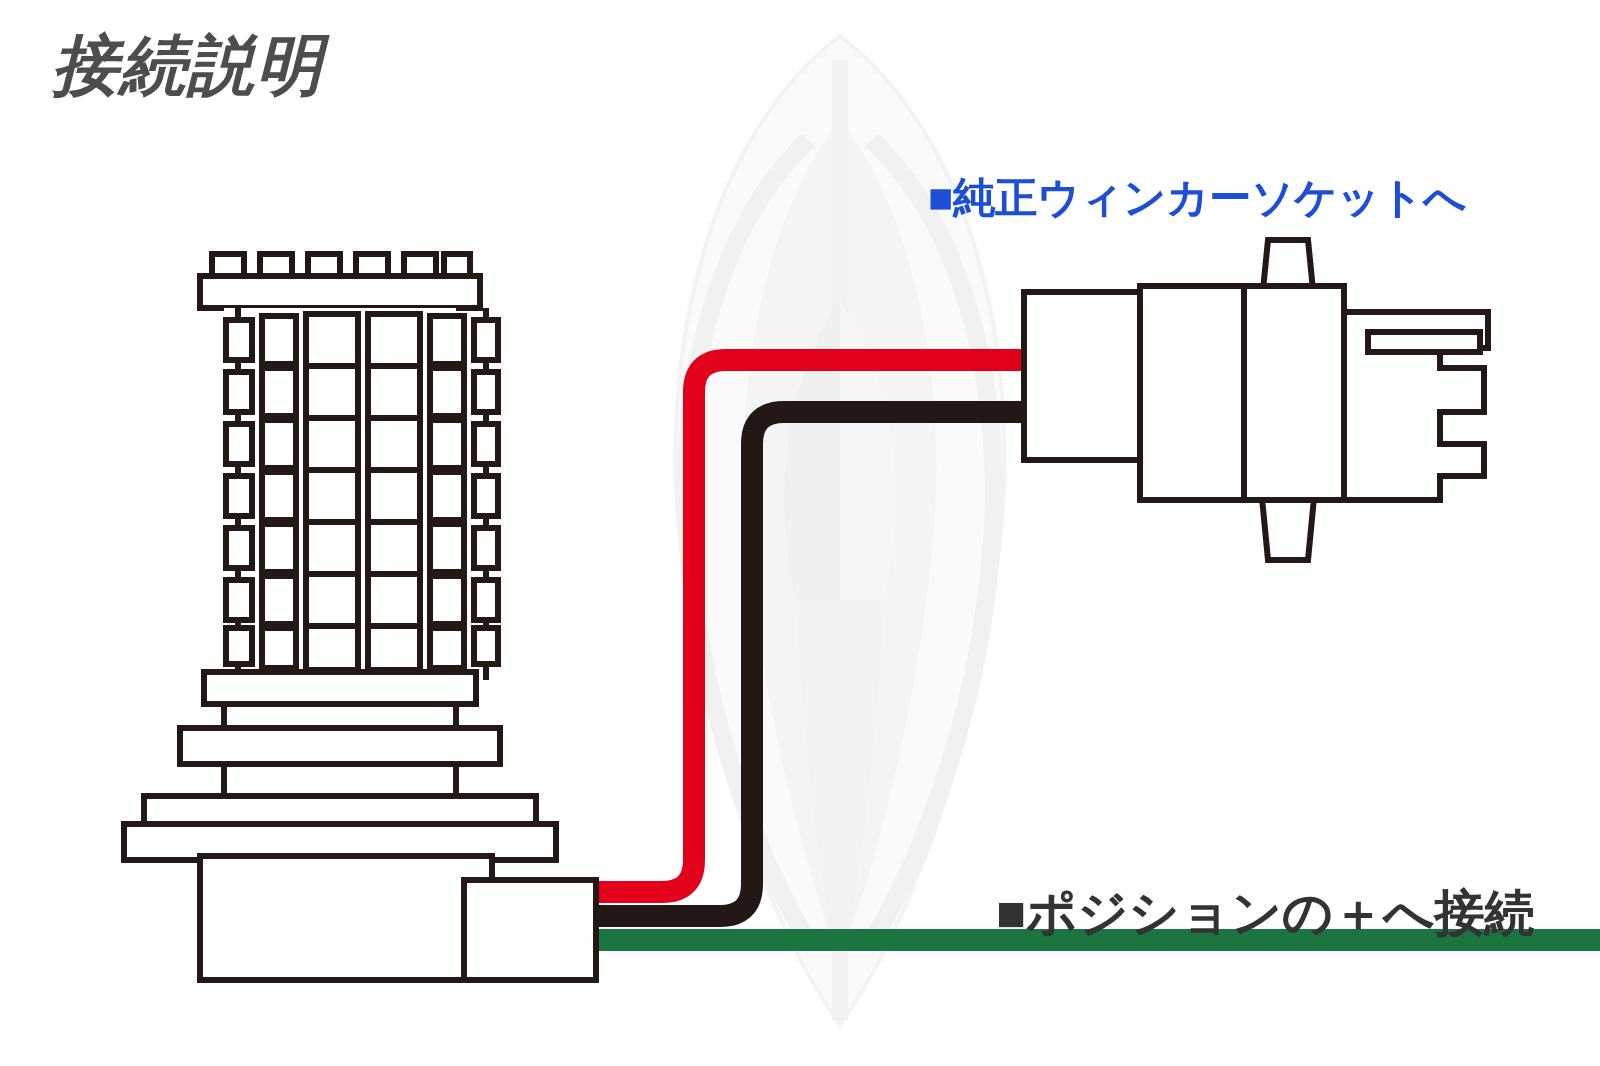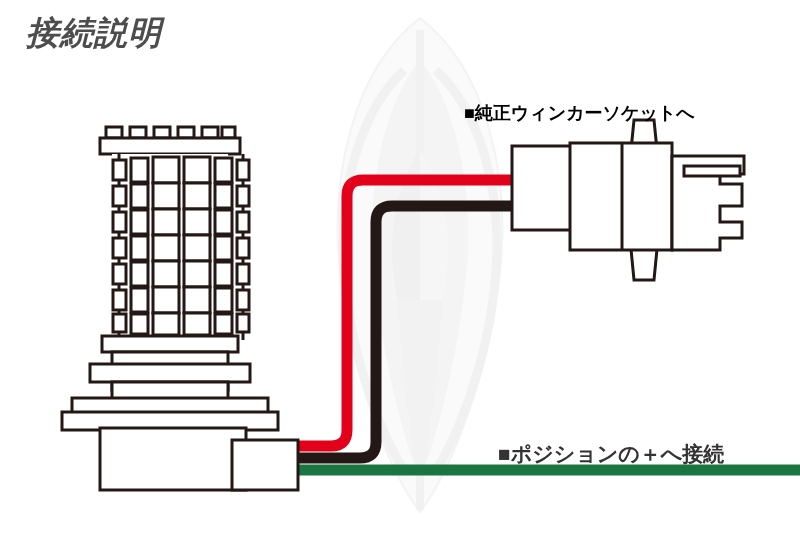--- a/index.html
+++ b/index.html
@@ -34,33 +34,33 @@
     font-style: italic;
     color: #4d4d4d;
     letter-spacing: 1px;
     line-height: 1.15;
     white-space: nowrap;
     user-select: none;
   }
   .label-socket {
     position: absolute;
     left: 464px;
-    top: 101px;
-    font-size: 18px;
+    top: 85px;
+    font-size: 21px;
     font-weight: bold;
-    color: #000000;
+    color: #1d4ed8;
     white-space: nowrap;
     letter-spacing: 0px;
     user-select: none;
   }
   .label-position {
     position: absolute;
     left: 498px;
     top: 440px;
-    font-size: 21px;
+    font-size: 25px;
     font-weight: bold;
     color: #333333;
     white-space: nowrap;
     letter-spacing: 0px;
     user-select: none;
   }
 </style>
 </head>
 <body>
 

